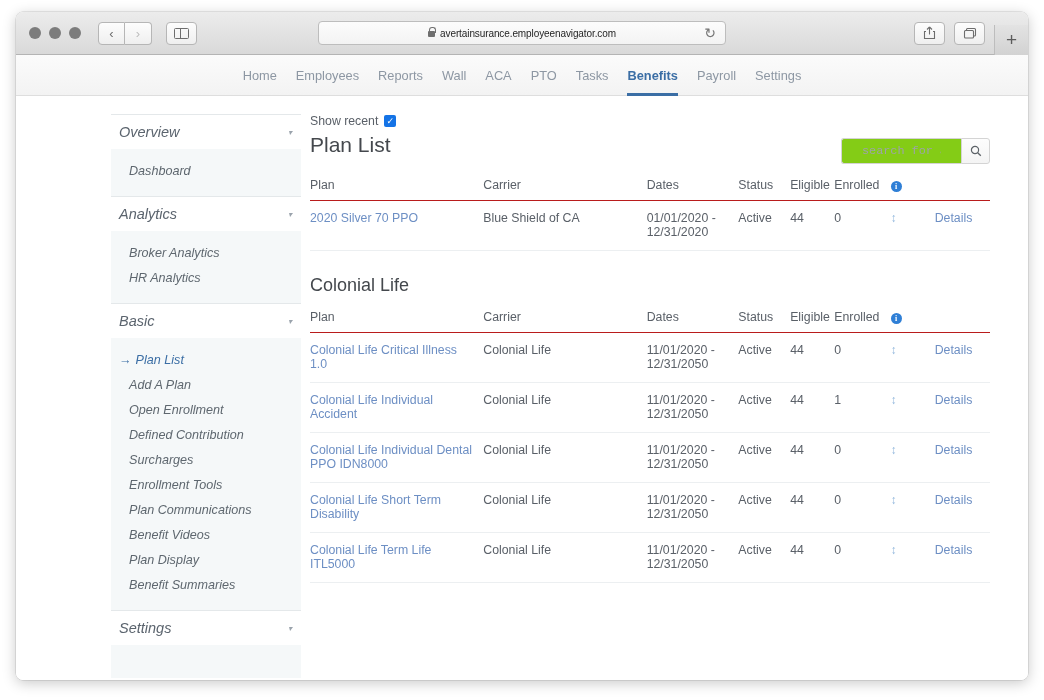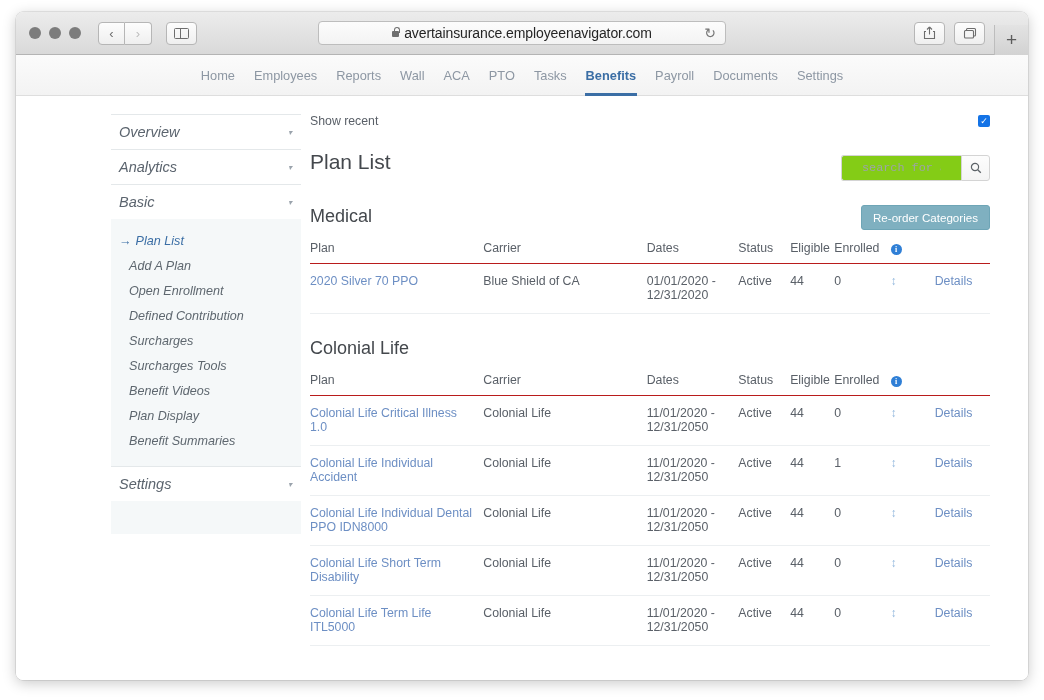--- a/index.html
+++ b/index.html
@@ -52,21 +52,21 @@
   .sb-glyph { width: 15px; height: 11px; border: 1.2px solid #6d6d6d; border-radius: 1.5px; position: relative; }
   .sb-glyph:after { content:""; position:absolute; left:4.5px; top:0; bottom:0; width:1.2px; background:#6d6d6d; }
 
   .urlbar {
     position: absolute; left: 50%; transform: translateX(-50%);
     width: 408px; height: 24px;
     background: linear-gradient(to bottom,#fcfcfc,#f3f3f3);
     border: 1px solid #bdbdbd; border-radius: 4px;
     display:flex; align-items:center; justify-content:center;
   }
-  .urltext { font-size: 14px; color: #252525; letter-spacing: -0.1px; }
+  .urltext { font-size: 10px; color: #252525; letter-spacing: -0.1px; }
   .lock {
     display:inline-block; width:7px; height:6px; background:#6f6f6f;
     border-radius:1px; position:relative; margin-right:5px; top:1px;
   }
   .lock:before {
     content:""; position:absolute; left:1.4px; top:-4px; width:4.2px; height:5px;
     border: 1.3px solid #6f6f6f; border-bottom:none; border-radius: 3px 3px 0 0;
   }
   .reload {
     position:absolute; right: 9px; top:50%; transform: translateY(-50%);
@@ -129,22 +129,22 @@
     padding: 5.5px 0 5.5px 18px;
     white-space: nowrap;
   }
   .sideitem.active { color:#3b6ea5; padding-left: 8px; }
   .arrow { color:#3b6ea5; margin-right: 4px; font-size: 12.6px; }
 
   
   .main { flex: 1; padding-left: 9px; padding-right: 38px; position:relative; }
 
   .showrecent {
-    display:flex; align-items:center; justify-content:space-between;
-    gap:6px; font-size: 12.3px; color:#5a6068; margin-bottom: 18px;
+    display:flex; align-items:center; justify-content:flex-start;
+    gap:6px; font-size: 12.3px; color:#5a6068; margin-bottom: 1px;
   }
   .chk {
     width: 12px; height: 12px; background:#1473e6; border-radius:2px;
     display:flex; align-items:center; justify-content:center;
     color:#fff; font-size: 9px; line-height:1;
   }
 
   .titlerow { position:relative; height: 44px; }
   .ptitle {
     font-size: 21px; color:#44484d; font-weight: normal;
@@ -255,51 +255,58 @@
       <div class="topnav">
           <div class="navitem">Home</div>
           <div class="navitem">Employees</div>
           <div class="navitem">Reports</div>
           <div class="navitem">Wall</div>
           <div class="navitem">ACA</div>
           <div class="navitem">PTO</div>
           <div class="navitem">Tasks</div>
           <div class="navitem active">Benefits</div>
           <div class="navitem">Payroll</div>
-          <div class="navitem">Documents</div>
           <div class="navitem">Settings</div>
         </div>
 
       <div class="body">
 
         <div class="sidebar">
             <div class="sidesec">
               <div class="sidehead">
                 <span class="sidehead-t">Overview</span>
                 <span class="caret">▾</span>
               </div>
+              <div class="sidelist">
+                <div class="sideitem"><span>Dashboard</span></div>
+              </div>
             </div>
             <div class="sidesec">
               <div class="sidehead">
                 <span class="sidehead-t">Analytics</span>
                 <span class="caret">▾</span>
+              </div>
+              <div class="sidelist">
+                <div class="sideitem"><span>Broker Analytics</span></div>
+                <div class="sideitem"><span>HR Analytics</span></div>
               </div>
             </div>
             <div class="sidesec">
               <div class="sidehead">
                 <span class="sidehead-t">Basic</span>
                 <span class="caret">▾</span>
               </div>
               <div class="sidelist">
                 <div class="sideitem active"><span class="arrow">→</span><span>Plan List</span></div>
                 <div class="sideitem"><span>Add A Plan</span></div>
                 <div class="sideitem"><span>Open Enrollment</span></div>
                 <div class="sideitem"><span>Defined Contribution</span></div>
                 <div class="sideitem"><span>Surcharges</span></div>
-                <div class="sideitem"><span>Surcharges Tools</span></div>
+                <div class="sideitem"><span>Enrollment Tools</span></div>
+                <div class="sideitem"><span>Plan Communications</span></div>
                 <div class="sideitem"><span>Benefit Videos</span></div>
                 <div class="sideitem"><span>Plan Display</span></div>
                 <div class="sideitem"><span>Benefit Summaries</span></div>
               </div>
             </div>
             <div class="sidesec">
               <div class="sidehead">
                 <span class="sidehead-t">Settings</span>
                 <span class="caret">▾</span>
               </div>
@@ -323,24 +330,20 @@
               <div class="searchbtn">
                 <svg width="12" height="12" viewBox="0 0 12 12">
                   <circle cx="5" cy="5" r="3.6" stroke="#5d6368" stroke-width="1.2" fill="none"></circle>
                   <line x1="7.7" y1="7.7" x2="10.8" y2="10.8" stroke="#5d6368" stroke-width="1.3"></line>
                 </svg>
               </div>
             </div>
           </div>
 
           <div id="sections">
-              <div class="secrow">
-                <div class="sectitle">Medical</div>
-                <div class="reorder">Re-order Categories</div>
-              </div>
               <table>
                 <thead>
                   <tr>
                     <th class="c-plan">Plan</th>
                     <th class="c-carrier">Carrier</th>
                     <th class="c-dates">Dates</th>
                     <th class="c-status">Status</th>
                     <th class="c-elig">Eligible</th>
                     <th class="c-enr">Enrolled</th>
                     <th class="c-sort"><span class="info">i</span></th>

